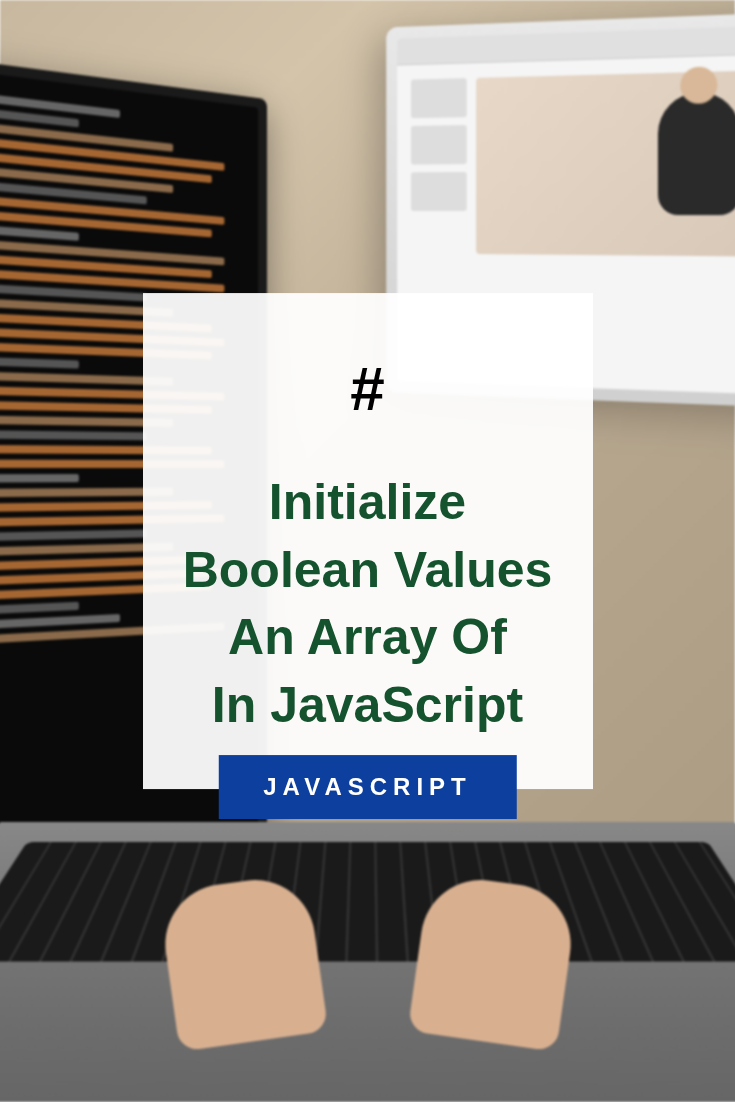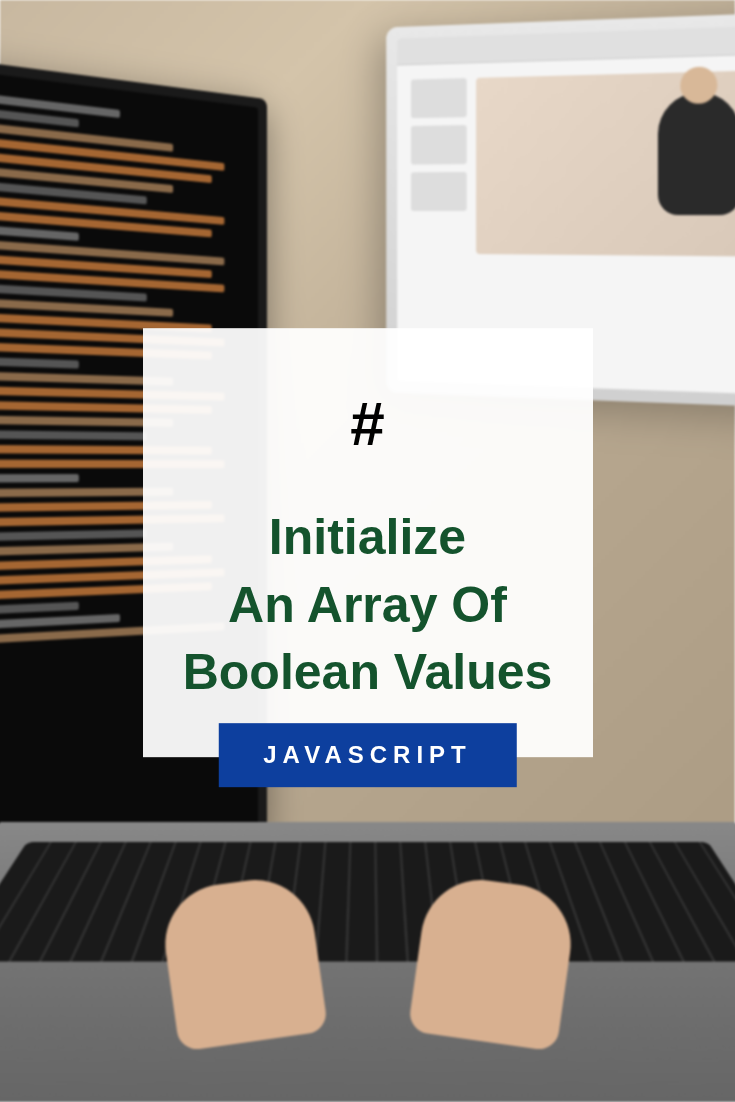--- a/index.html
+++ b/index.html
@@ -255,17 +255,18 @@
   <div class="hands">
     <div class="hand left"></div>
     <div class="hand right"></div>
   </div>
 </div>
 
 <div class="card">
   <div class="hash">#</div>
   <div class="title">
     <div>Initialize</div>
+    <div>Boolean Values</div>
     <div>An Array Of</div>
-    <div>Boolean Values</div>
+    <div>In JavaScript</div>
   </div>
   <div class="badge">JAVASCRIPT</div>
 </div>
 
 </body></html>

